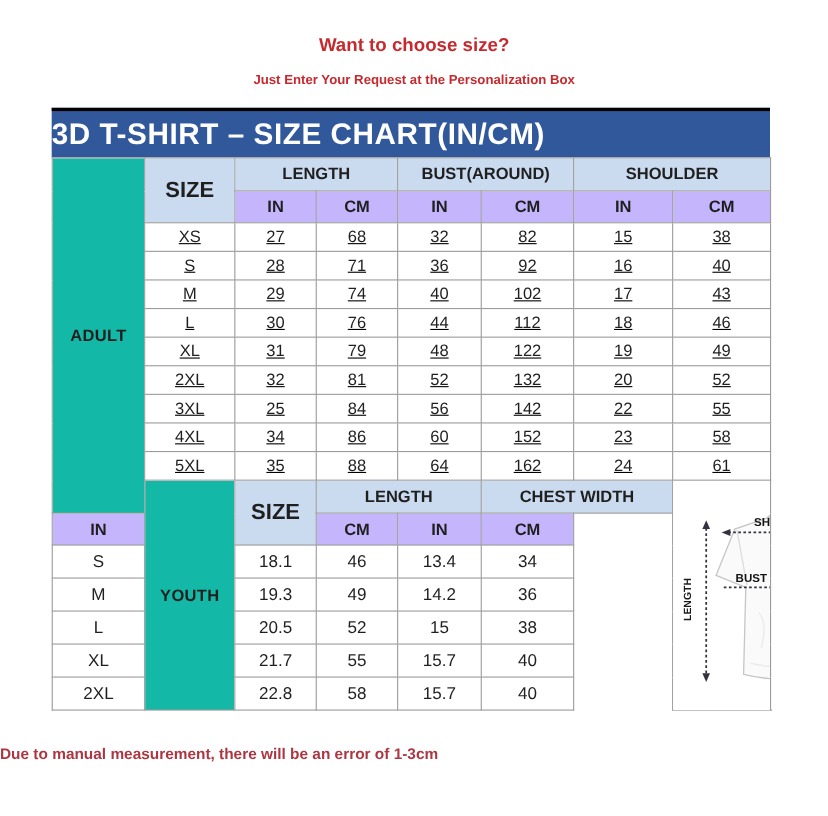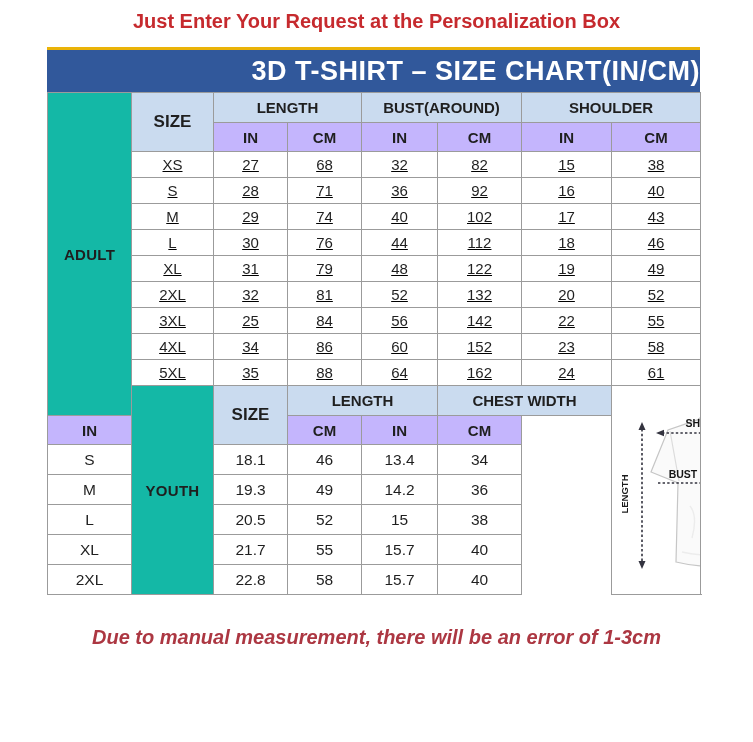--- a/index.html
+++ b/index.html
@@ -6,64 +6,65 @@
   .page {
     position:relative; width:753px; height:742px; background:#ffffff;
     font-family:"Liberation Sans", sans-serif; overflow:hidden;
   }
   .promo1 {
     padding-top:31px; text-align:center;
     color:#C62A2E; font-weight:bold; font-size:17px; line-height:20px;
   }
   .promo2 {
     margin-top:11px; text-align:center;
-    color:#C62A2E; font-weight:bold; font-size:20px; line-height:20px;
+    color:#C62A2E; font-weight:bold; font-size:12px; line-height:20px;
   }
   .titlebar {
     margin:16px 0 0 47px; width:653px; height:45px; box-sizing:border-box;
-    background:#31589B; border-top:3px solid #eab308;
-    display:flex; align-items:center; justify-content:flex-end;
+    background:#31589B; border-top:3px solid #000000;
+    display:flex; align-items:center; justify-content:flex-start;
     color:#ffffff; font-weight:bold; font-size:27px; letter-spacing:0.5px;
   }
   table.sizechart {
     margin-left:47px; width:653px; border-collapse:collapse; table-layout:fixed;
   }
   table.sizechart td {
     border:1px solid #9B9B9B; text-align:center; vertical-align:middle;
     padding:0; overflow:hidden; color:#1F1F1F; font-size:15px;
   }
   td.grp {
     background:#14b8a6; font-weight:bold; font-size:17px; color:#10182B;
     letter-spacing:0.3px;
   }
   td.hdr {
     background:#CADBEF; font-weight:bold; color:#141A2E; font-size:16px;
   }
-  td.hdr.size { font-size:17px; }
+  td.hdr.size { font-size:20px; }
   td.unit {
     background:#c4b5fd; font-weight:bold; color:#141A2E; font-size:15px;
   }
   tr.h1 { height:30px; }
   tr.h2 { height:29px; }
   tr.arow { height:26px;text-decoration:underline; }
   tr.yrow { height:30px; }
   tr.yrow td { font-size:15.5px; }
   td.sh { border-top-color:#D9D9D9; border-bottom-color:#D9D9D9; }
   td.shirt-cell { position:relative; background:#ffffff; padding:0; }
   td.shirt-cell svg { position:absolute; left:0; top:0; display:block; }
   .footnote {
-    margin-top:31px; text-align:center;
-    color:#AC3742; font-weight:bold; font-size:20px;font-style:italic;
+    margin-top:31px; 
+    color:#AC3742; font-weight:bold; font-size:14px;
   }
 </style>
 </head>
 <body>
 
 <div class="page">
 
+  <div class="promo1">Want to choose size?</div>
   <div class="promo2">Just Enter Your Request at the Personalization Box</div>
 
   <div class="titlebar">
     <span>3D T-SHIRT – SIZE CHART(IN/CM)</span>
   </div>
 
   <table class="sizechart">
     <colgroup>
       <col style="width:84px">
         <col style="width:82px">

